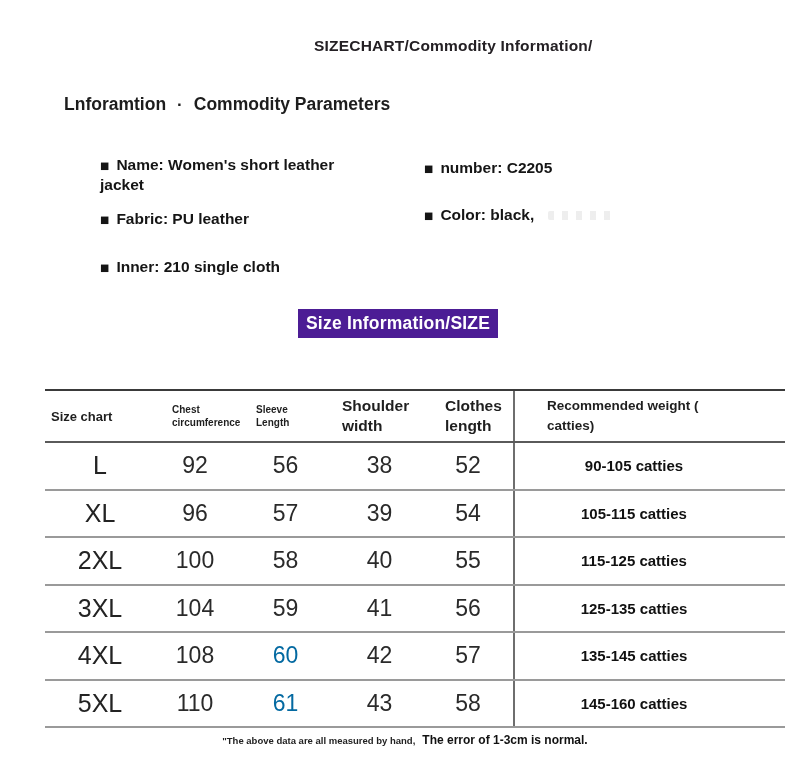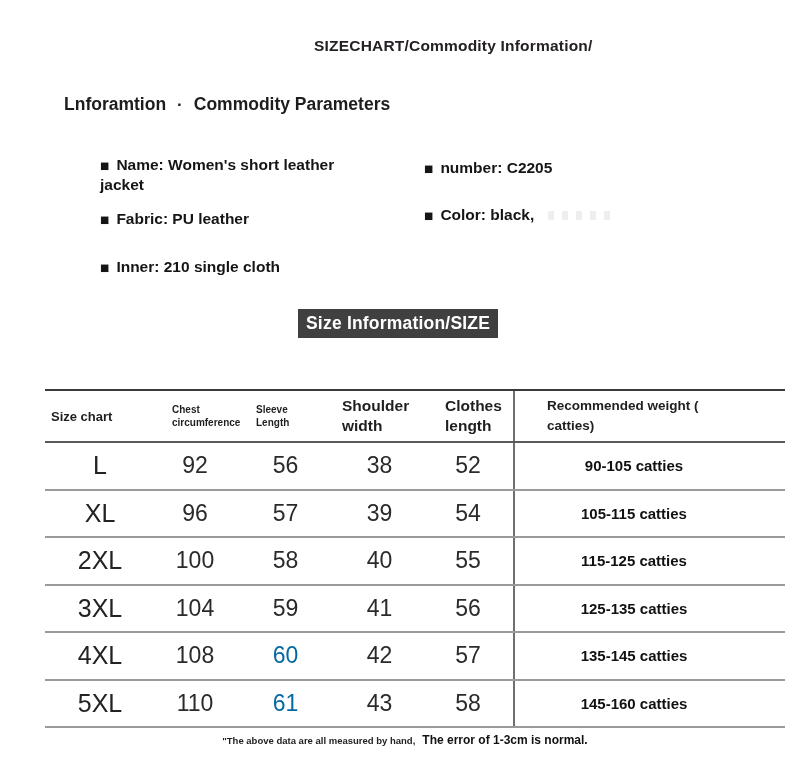--- a/index.html
+++ b/index.html
@@ -115,21 +115,21 @@
 <div class="param p-fabric">
   <span class="bullet">■</span><span>Fabric: PU leather</span>
 </div>
 <div class="param p-color">
   <span class="bullet">■</span><span>Color: black,</span><span class="smudge"></span>
 </div>
 <div class="param p-inner">
   <span class="bullet">■</span><span>Inner: 210 single cloth</span>
 </div>
 
-<div class="size-banner" id="banner" style="background: #404040;">Size Information/SIZE</div>
+<div class="size-banner" id="banner" style="background: #4c1d95;">Size Information/SIZE</div>
 
 <div class="size-table">
   <div class="t-row t-head">
     <div class="t-cell h-size">Size chart</div>
     <div class="t-cell h-chest">Chest
 circumference</div>
     <div class="t-cell h-sleeve">Sleeve
 Length</div>
     <div class="t-cell h-shoulder">Shoulder
 width</div>

